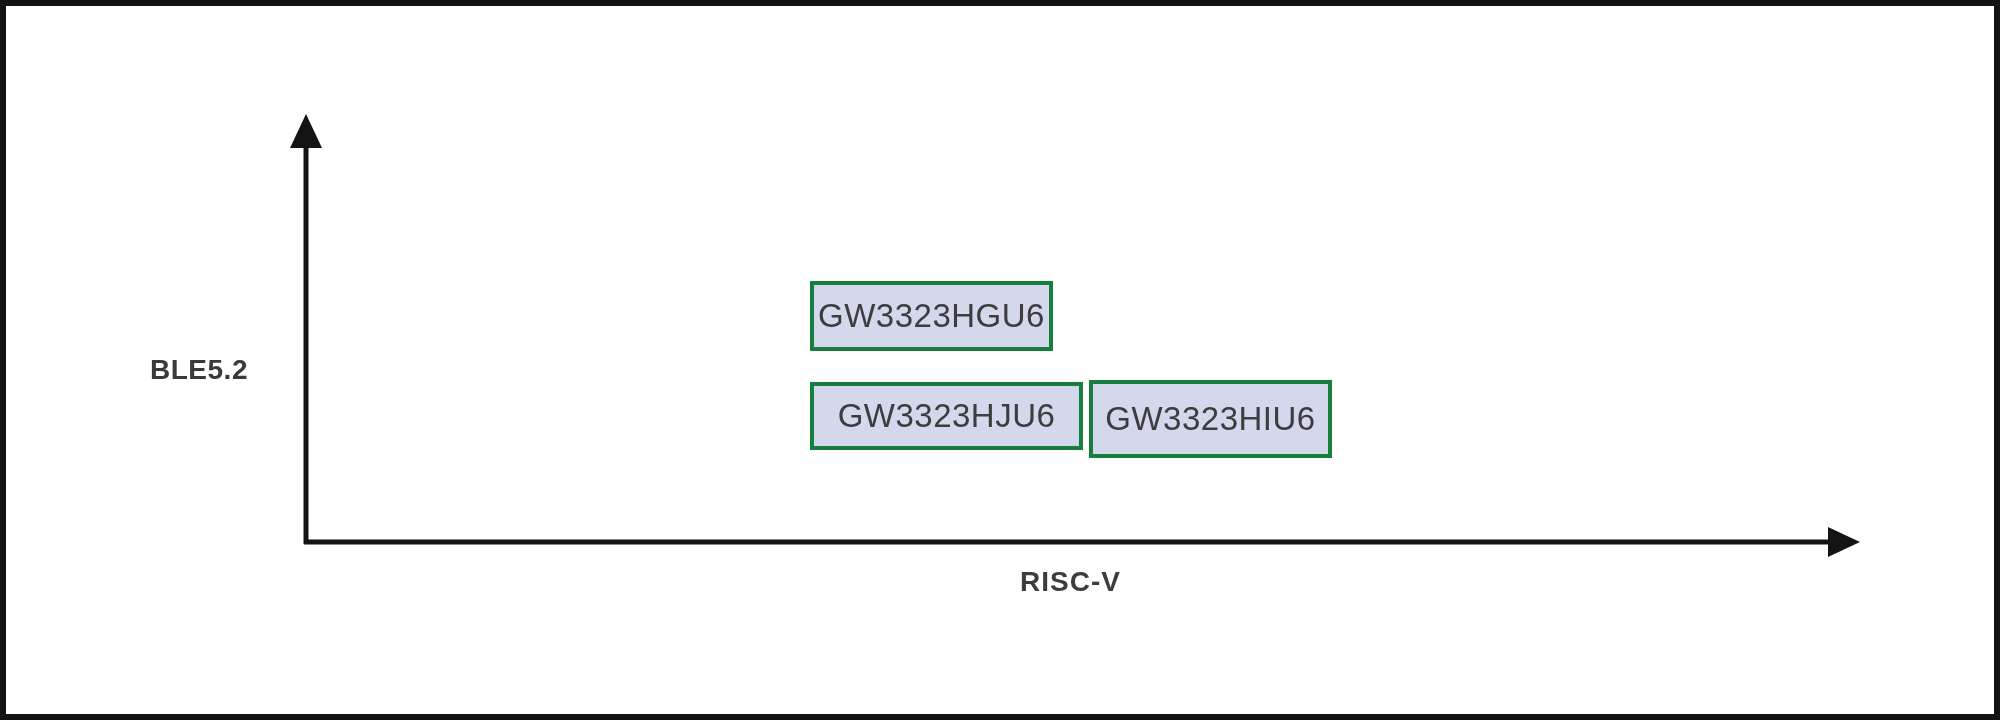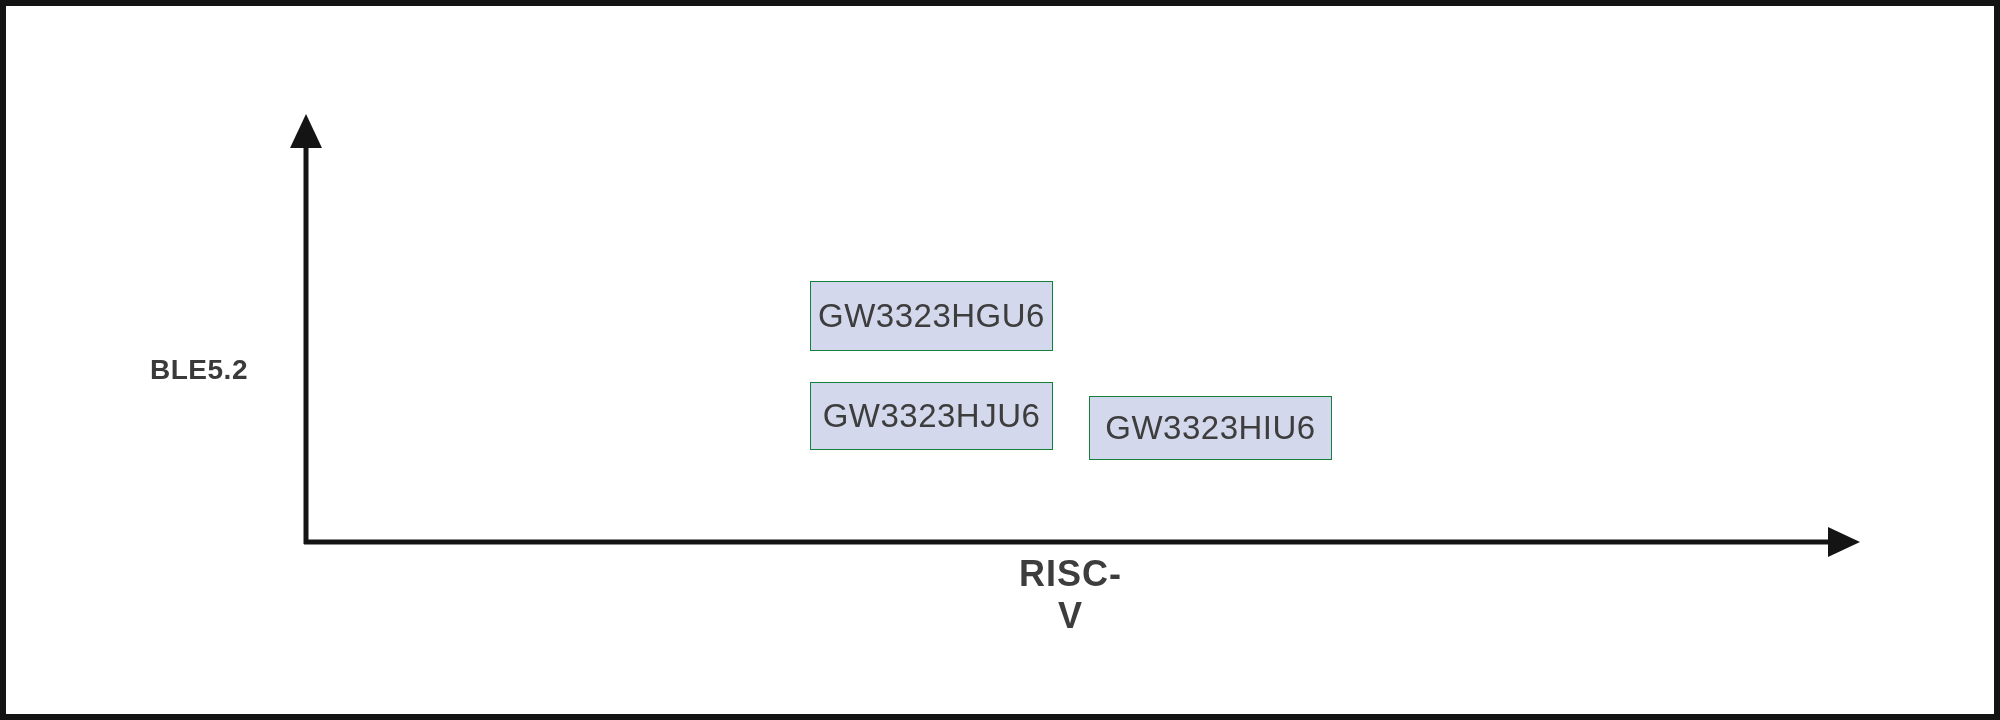--- a/index.html
+++ b/index.html
@@ -32,44 +32,44 @@
     width: 130px;
     text-align: center;
     font-size: 28px;
     font-weight: bold;
     color: #3a3a3a;
     letter-spacing: 0.5px;
   }
   .xlabel {
     position: absolute;
     left: 1002px;
-    top: 547px;
+    top: 560px;
     width: 125px;
     text-align: center;
-    font-size: 36px;
+    font-size: 28px;
     font-weight: bold;
     color: #3d3d3d;
     letter-spacing: 1px;
   }
   .node {
     position: absolute;
     box-sizing: border-box;
     background: #d4d8ec;
-    border: 1px solid #15803d;
+    border: 4px solid #15803d;
     color: #3d3d3d;
     font-size: 33px;
     letter-spacing: 0.5px;
     display: flex;
     align-items: center;
     justify-content: center;
     text-align: center;
   }
   .node1 { left: 804px;  top: 275px; width: 243px; height: 70px; }
-  .node2 { left: 804px;  top: 376px; width: 243px; height: 68px; }
-  .node3 { left: 1083px; top: 390px; width: 243px; height: 64px; }
+  .node2 { left: 804px;  top: 376px; width: 273px; height: 68px; }
+  .node3 { left: 1083px; top: 374px; width: 243px; height: 78px; }
 </style>
 </head>
 <body>
 
 <div class="canvas">
 
   <svg class="axes-svg" viewBox="0 0 2000 720" xmlns="http://www.w3.org/2000/svg">
 
     <line x1="300" y1="138" x2="300" y2="538" stroke="#141414" stroke-width="5"></line>
     <polygon points="300,108 284,142 316,142" fill="#141414"></polygon>

